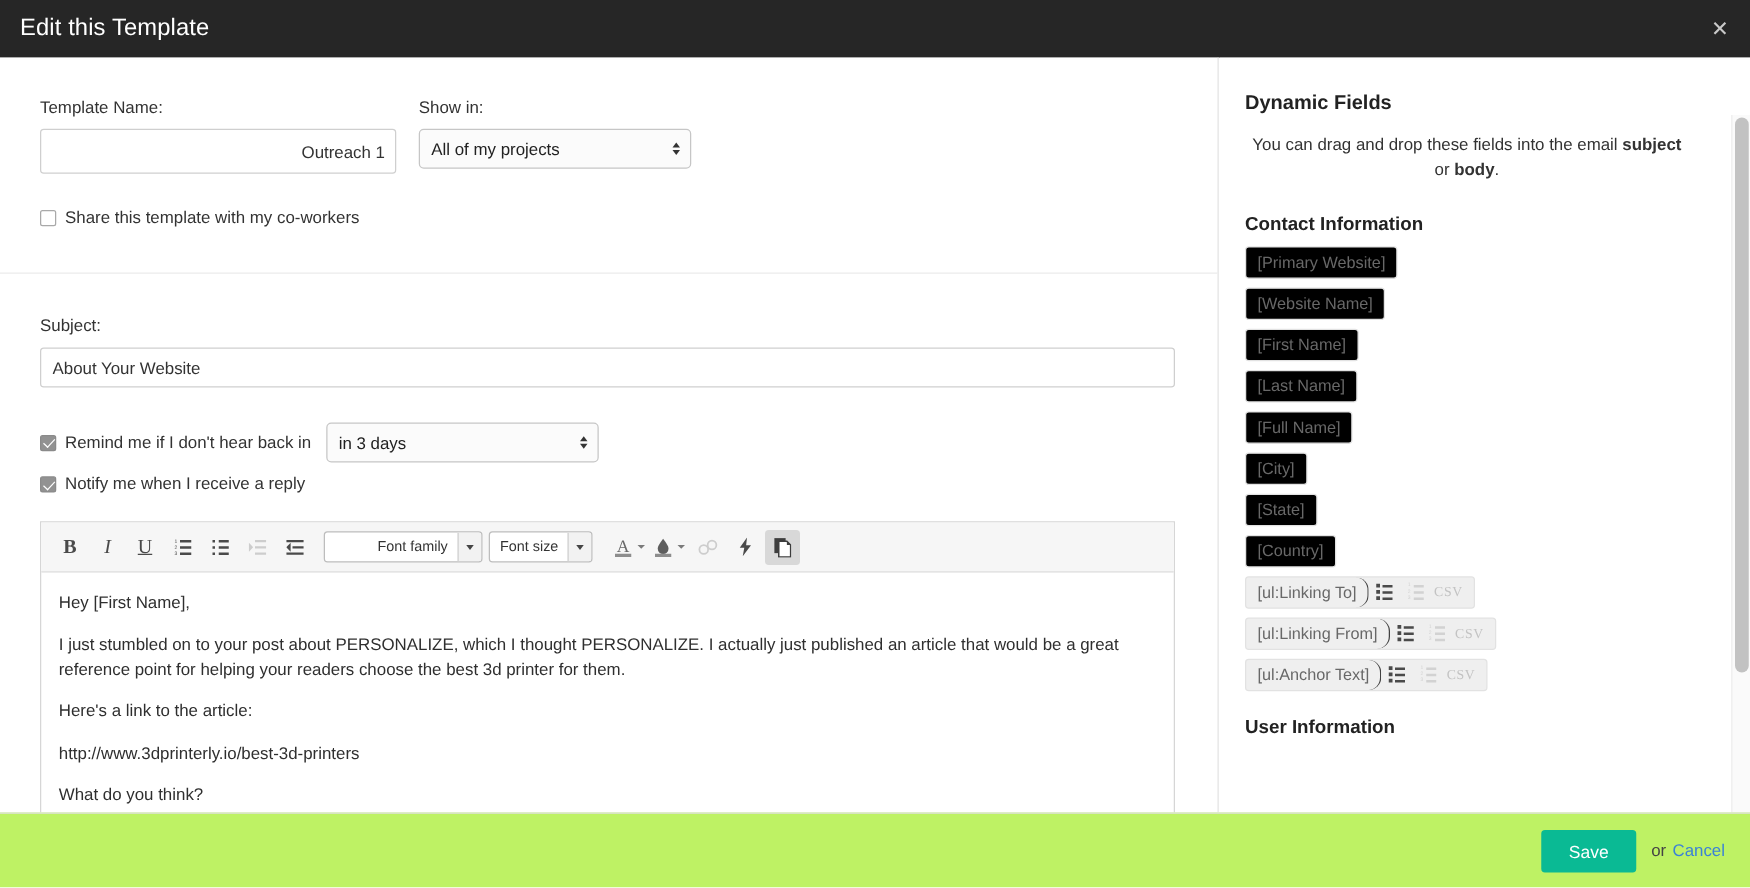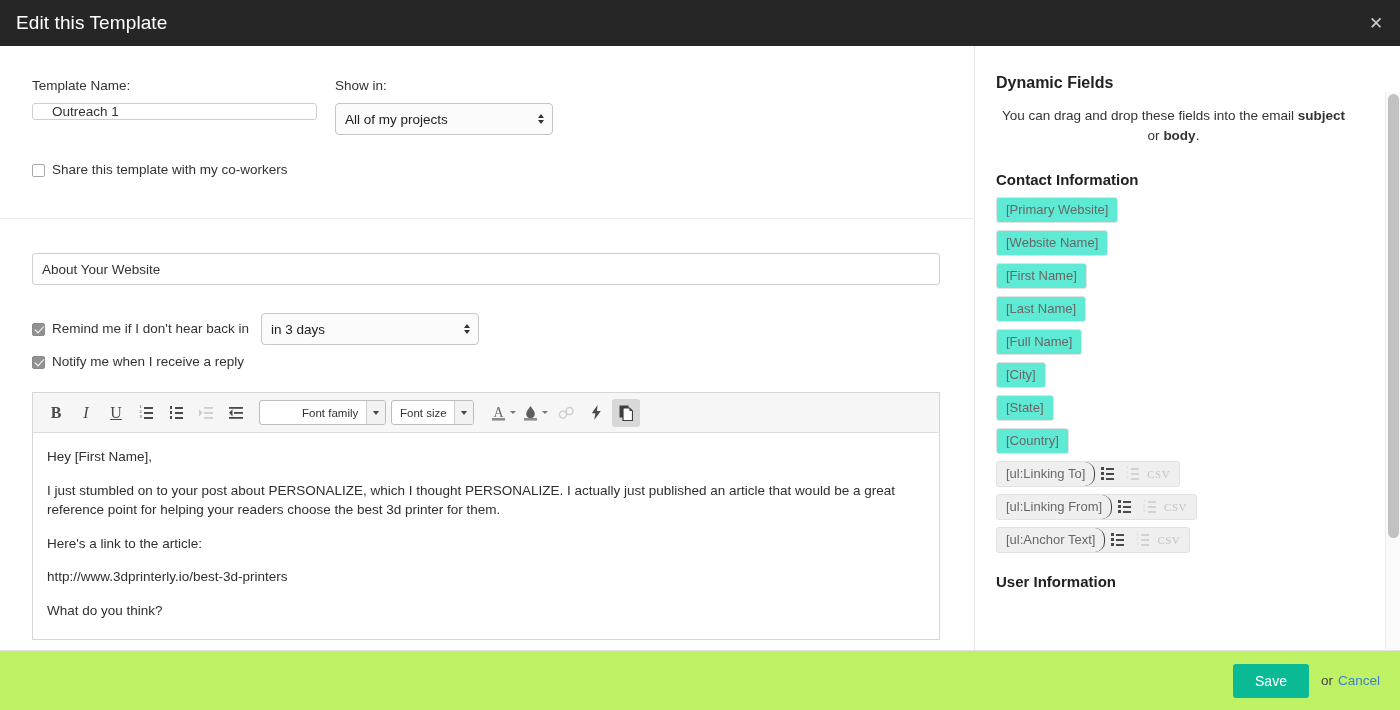--- a/index.html
+++ b/index.html
@@ -80,29 +80,30 @@
     gap: 0;
   }
   .field-group { display: flex; flex-direction: column; }
   .field-label {
     font-size: 13.5px;
     color: #333;
     margin-bottom: 9px;
     line-height: 1.2;
   }
   .text-input {
-    width: 285px; height: 17px;
+    width: 285px; height: 36px;
     border: 1px solid #cfcfcf;
     border-radius: 3px;
     font-size: 13.5px;
     color: #333;
-    padding: 0 19px;
+    padding: 0 8px;
     background: #fff;
     font-family: "Liberation Sans", sans-serif;
     outline: none;
+    text-align: right;
   }
   .group-showin { margin-left: 18px; }
   .select-wrap { position: relative; display: inline-block; }
   .select-box {
     width: 218px; height: 32px;
     border: 1px solid #c6c6c6;
     border-radius: 4px;
     background: #fbfbfb;
     font-size: 13.5px;
     color: #222;
@@ -282,21 +283,21 @@
     text-align: center;
   }
   .rp-desc b { font-weight: bold; }
   .rp-group-title {
     font-size: 15px; font-weight: bold;
     color: #222; margin: 0 0 9px 0;
   }
   .chip-list { display: flex; flex-direction: column; align-items: flex-start; gap: 7px; }
   .chip {
     display: inline-flex; align-items: center;
-    background: #5eead4;
+    background: #000000;
     border: 1px solid #e2e2e2;
     border-radius: 3px;
     height: 26px;
     font-size: 13px;
     color: #686868;
     padding: 0 9px;
     cursor: move;
     white-space: nowrap;
   }
   .chip-combo {
@@ -414,20 +415,21 @@
           </div>
         </div>
 
         <div class="checkbox-row">
           <span class="cb"></span>
           <span class="cb-label">Share this template with my co-workers</span>
         </div>
       </div>
 
       <div class="section-sub">
+        <div class="field-label">Subject:</div>
         <input class="subject-input" type="text" value="About Your Website" style="">
 
         <div class="remind-row">
           <span class="cb checked"></span>
           <span class="cb-label">Remind me if I don't hear back in</span>
           <div class="select-wrap">
             <div class="select-box sm">in 3 days</div>
             <span class="select-arrows">
                 <i class="up"></i>
                 <i class="down"></i>

